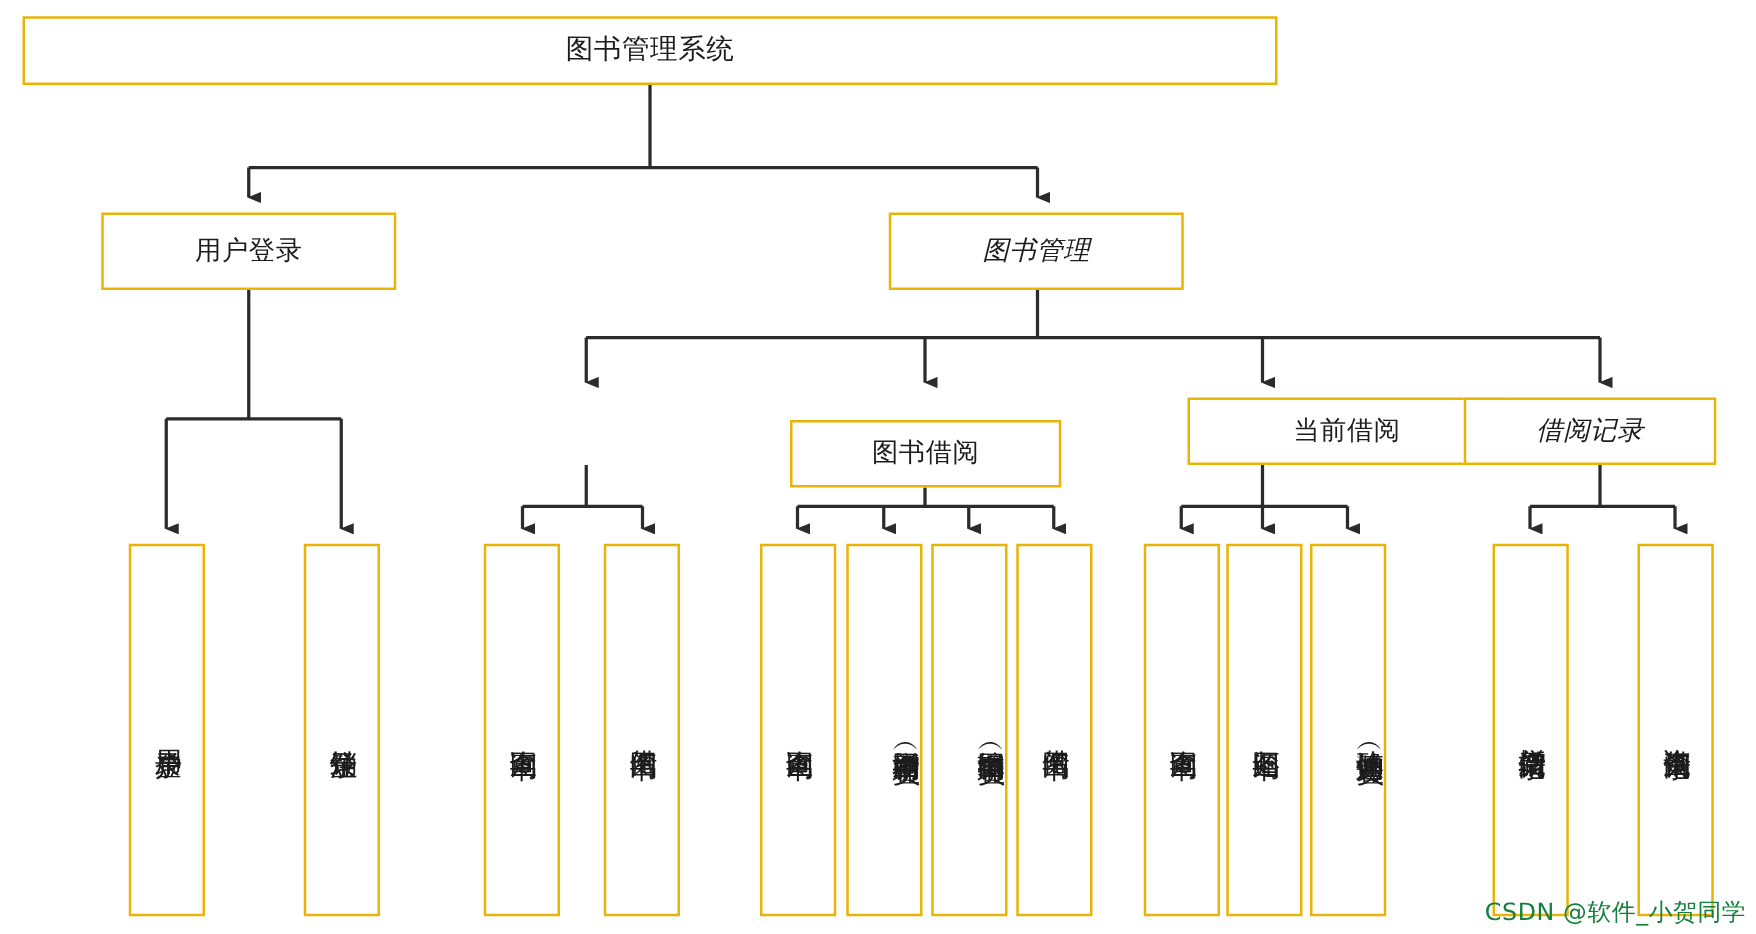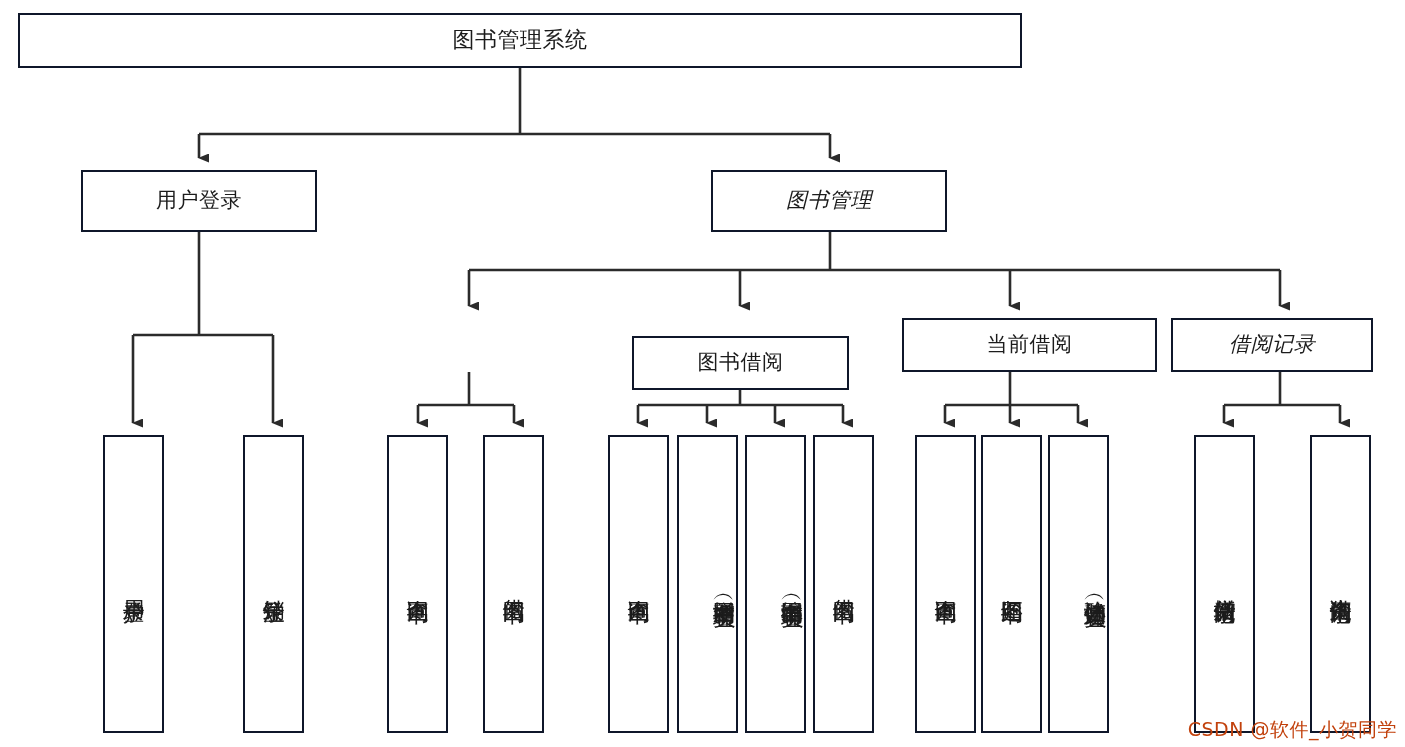--- a/index.html
+++ b/index.html
@@ -20,21 +20,21 @@
   #edge-layer {
     position: absolute;
     left: 0;
     top: 0;
     width: 1405px;
     height: 747px;
   }
   .node {
     position: absolute;
     box-sizing: border-box;
-    border: 2px solid #0f172a;
+    border: 2px solid #eab308;
     background: #ffffff;
     display: flex;
     align-items: center;
     justify-content: center;
     color: #1c1c1c;
   }
   .node-h {
     font-size: 21px;
     line-height: 1.2;
     letter-spacing: 0.5px;
@@ -61,21 +61,21 @@
   .vtext {
     writing-mode: vertical-rl;
     text-orientation: upright;
     display: block;
   }
   #watermark {
     position: absolute;
     right: 8px;
     bottom: 4px;
     font-size: 19px;
-    color: #c2410c;
+    color: #15803d;
     white-space: nowrap;
     letter-spacing: 0.5px;
   }
 </style>
 </head>
 <body>
 
 <div id="diagram-root">
 
   <svg id="edge-layer" viewBox="0 0 1405 747" xmlns="http://www.w3.org/2000/svg">
@@ -136,21 +136,21 @@
   <div class="node node-h" style="left:81px; top:170px; width:236px; height:62px;">
     <span>用户登录</span>
   </div>
   <div class="node node-h" style="left:711px; top:170px; width:236px; height:62px;font-style:italic;">
     <span>图书管理</span>
   </div>
 
   <div class="node node-h" style="left:632px; top:318px; width:217px; height:54px;margin-top:18px;">
     <span>图书借阅</span>
   </div>
-  <div class="node node-h" style="left:902px; top:318px; width:255px; height:54px;">
+  <div class="node node-h" style="left:950px; top:318px; width:255px; height:54px;">
     <span>当前借阅</span>
   </div>
   <div class="node node-h" style="left:1171px; top:318px; width:202px; height:54px;font-style:italic;">
     <span>借阅记录</span>
   </div>
 
   <div class="node node-v center-v" style="left:103px; top:435px; width:61px; height:298px;">
     <span class="vtext">用户登录</span>
   </div>
   <div class="node node-v center-v" style="left:243px; top:435px; width:61px; height:298px;">

